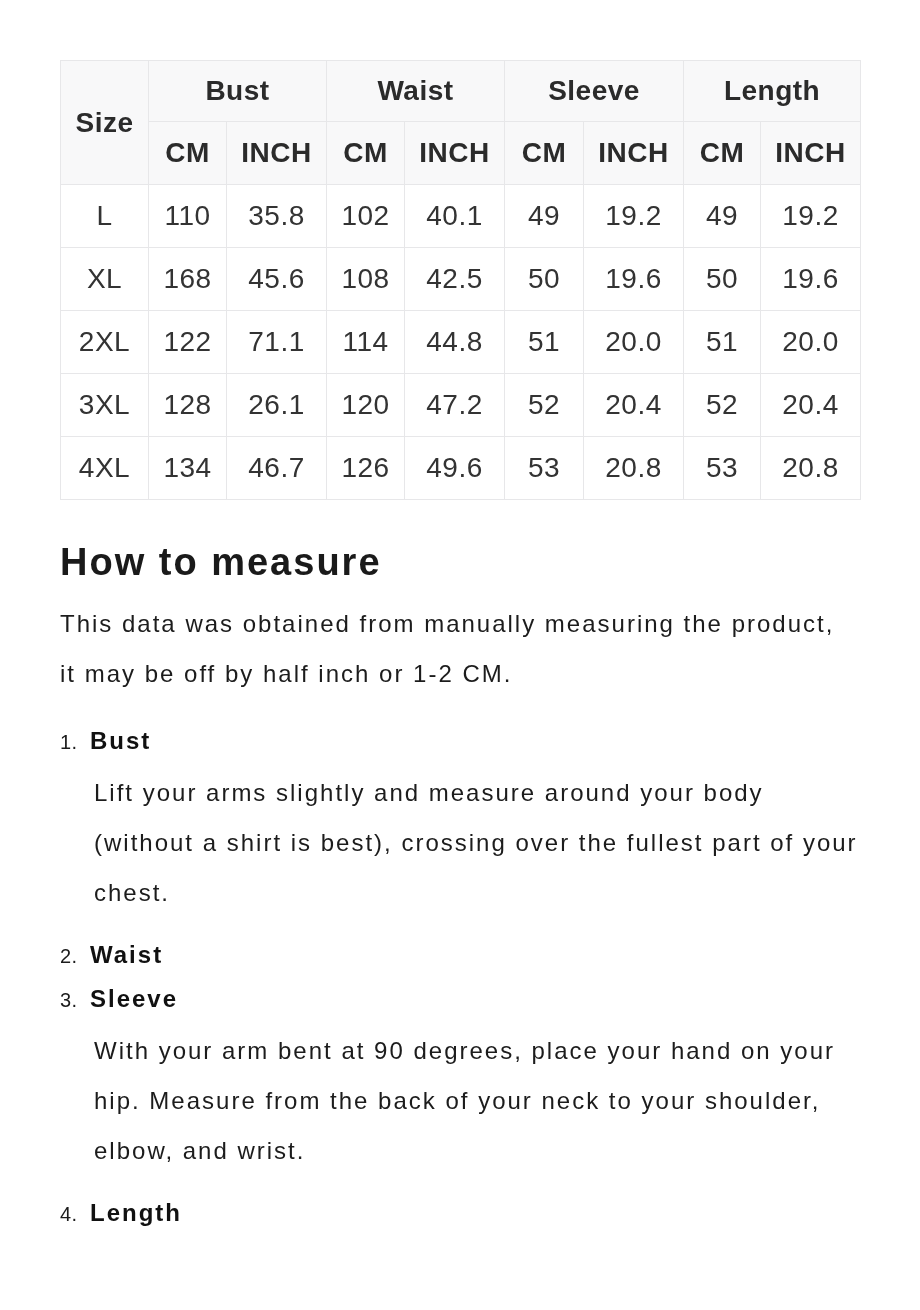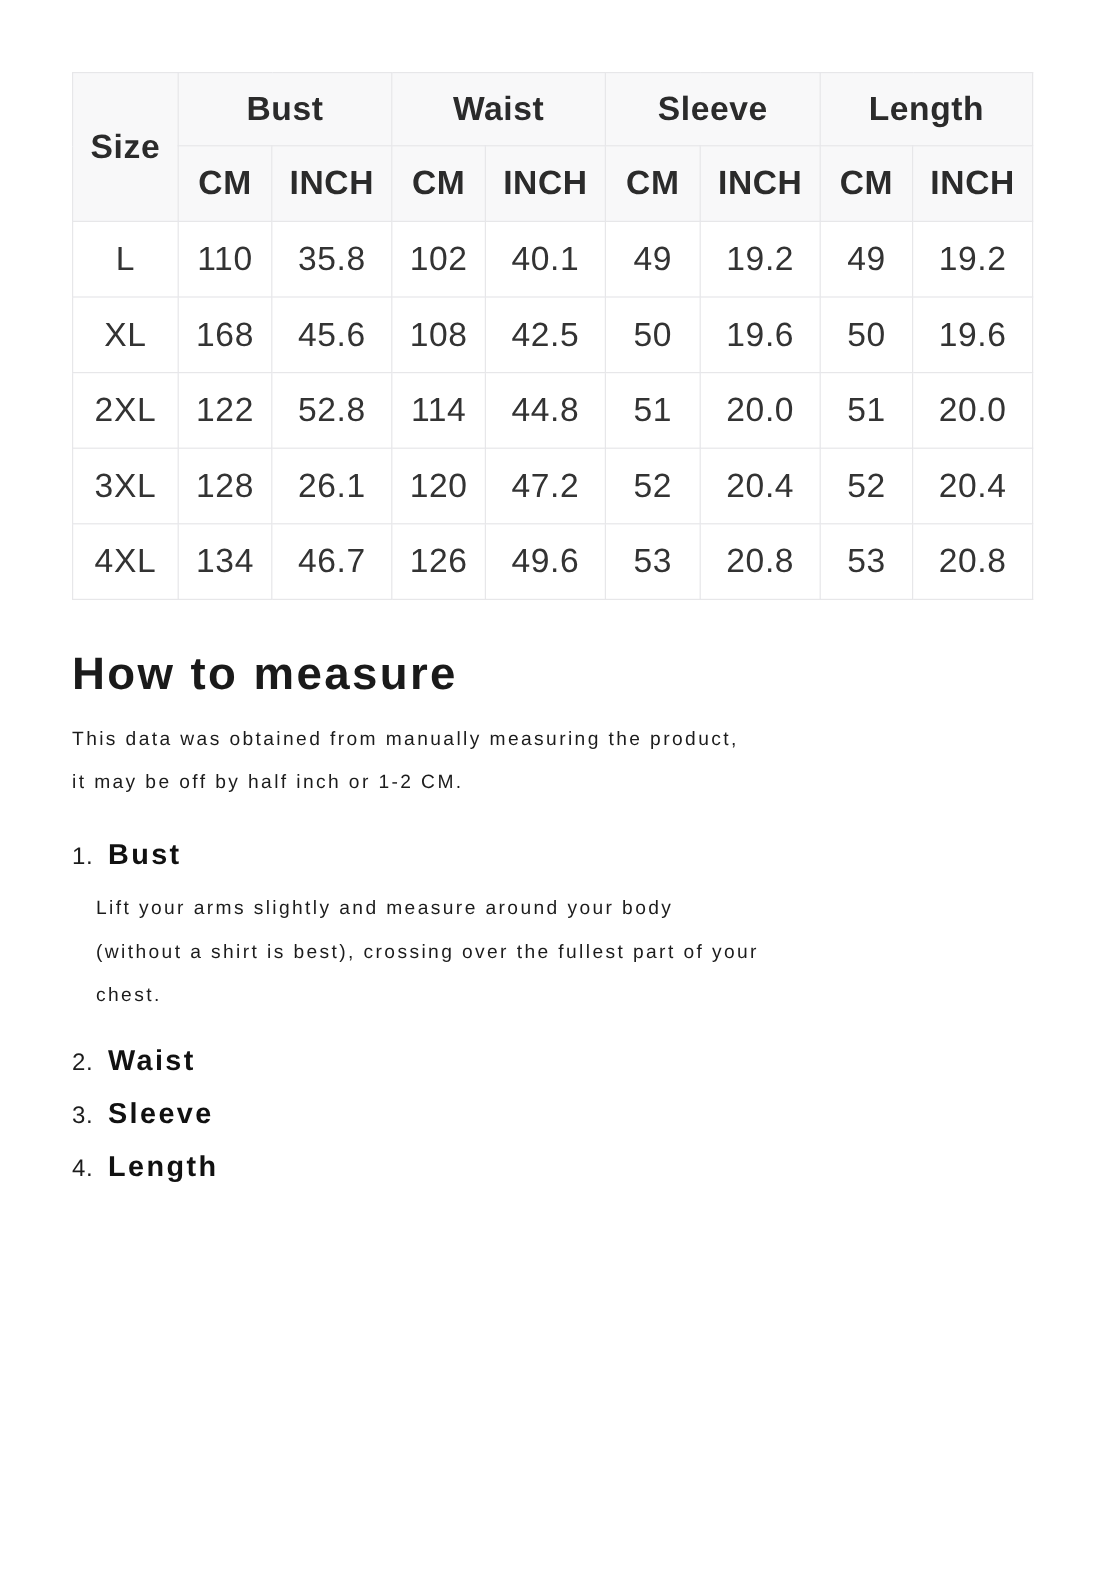--- a/index.html
+++ b/index.html
@@ -40,22 +40,22 @@
   
   h2.section-title {
     font-size: 38px;
     font-weight: 700;
     letter-spacing: 2px;
     color: #1a1a1a;
     margin: 0 0 20px 0;
     line-height: 34px;
   }
   .body-text {
-    font-size: 16px;
-    line-height: 36px;
+    font-size: 24px;
+    line-height: 50px;
     letter-spacing: 2px;
     color: #1c1c1c;
     white-space: pre-line;
   }
   p.intro { margin: 0 0 26px 0; }
 
   .step { margin-bottom: 12px; }
   .step-head {
     display: flex;
     align-items: baseline;
@@ -68,21 +68,21 @@
     color: #1c1c1c;
   }
   .step-title {
     font-size: 24px;
     font-weight: 700;
     letter-spacing: 2px;
     color: #111111;
     line-height: 32px;
   }
   .step-body {
-    margin-left: 20px;
+    margin-left: 34px;
     margin-top: 11px;
     margin-bottom: 21px;
   }
 </style>
 </head>
 <body>
 
 <div class="page">
 
   <table class="size-chart">
@@ -135,21 +135,21 @@
         <td>108</td>
         <td>42.5</td>
         <td>50</td>
         <td>19.6</td>
         <td>50</td>
         <td>19.6</td>
       </tr>
       <tr class="data-row">
         <td>2XL</td>
         <td>122</td>
-        <td>52.8</td>
+        <td>71.1</td>
         <td>114</td>
         <td>44.8</td>
         <td>51</td>
         <td>20.0</td>
         <td>51</td>
         <td>20.0</td>
       </tr>
       <tr class="data-row">
         <td>3XL</td>
         <td>128</td>
@@ -197,20 +197,23 @@
         <span class="step-number">2.</span>
         <span class="step-title">Waist</span>
       </div>
     </div>
 
     <div class="step">
       <div class="step-head">
         <span class="step-number">3.</span>
         <span class="step-title">Sleeve</span>
       </div>
+      <div class="step-body body-text">With your arm bent at 90 degrees, place your hand on your
+hip. Measure from the back of your neck to your shoulder,
+elbow, and wrist.</div>
     </div>
 
     <div class="step">
       <div class="step-head">
         <span class="step-number">4.</span>
         <span class="step-title">Length</span>
       </div>
     </div>
 
   </div>

